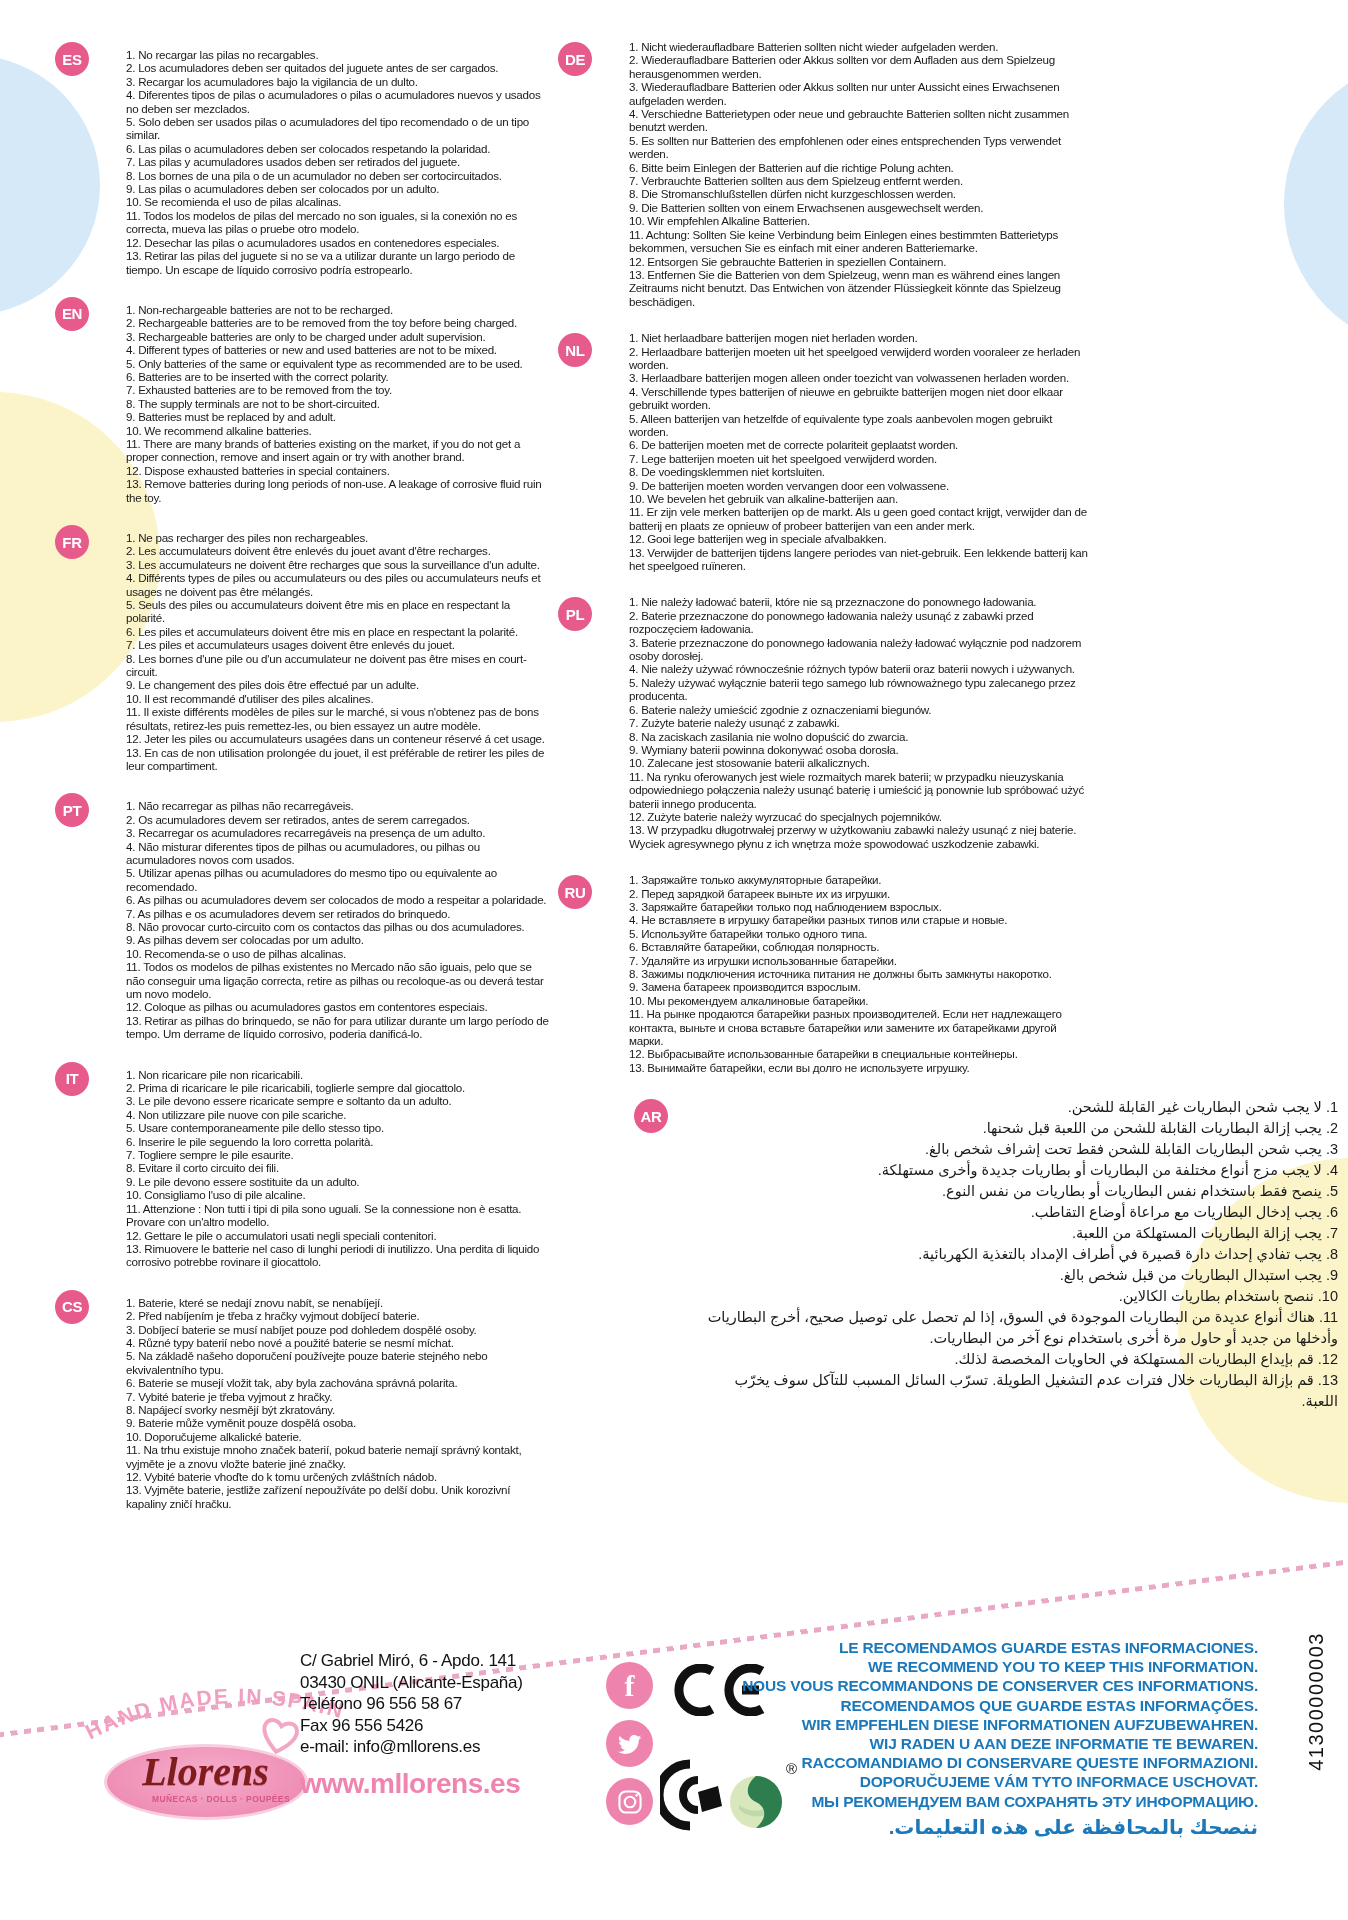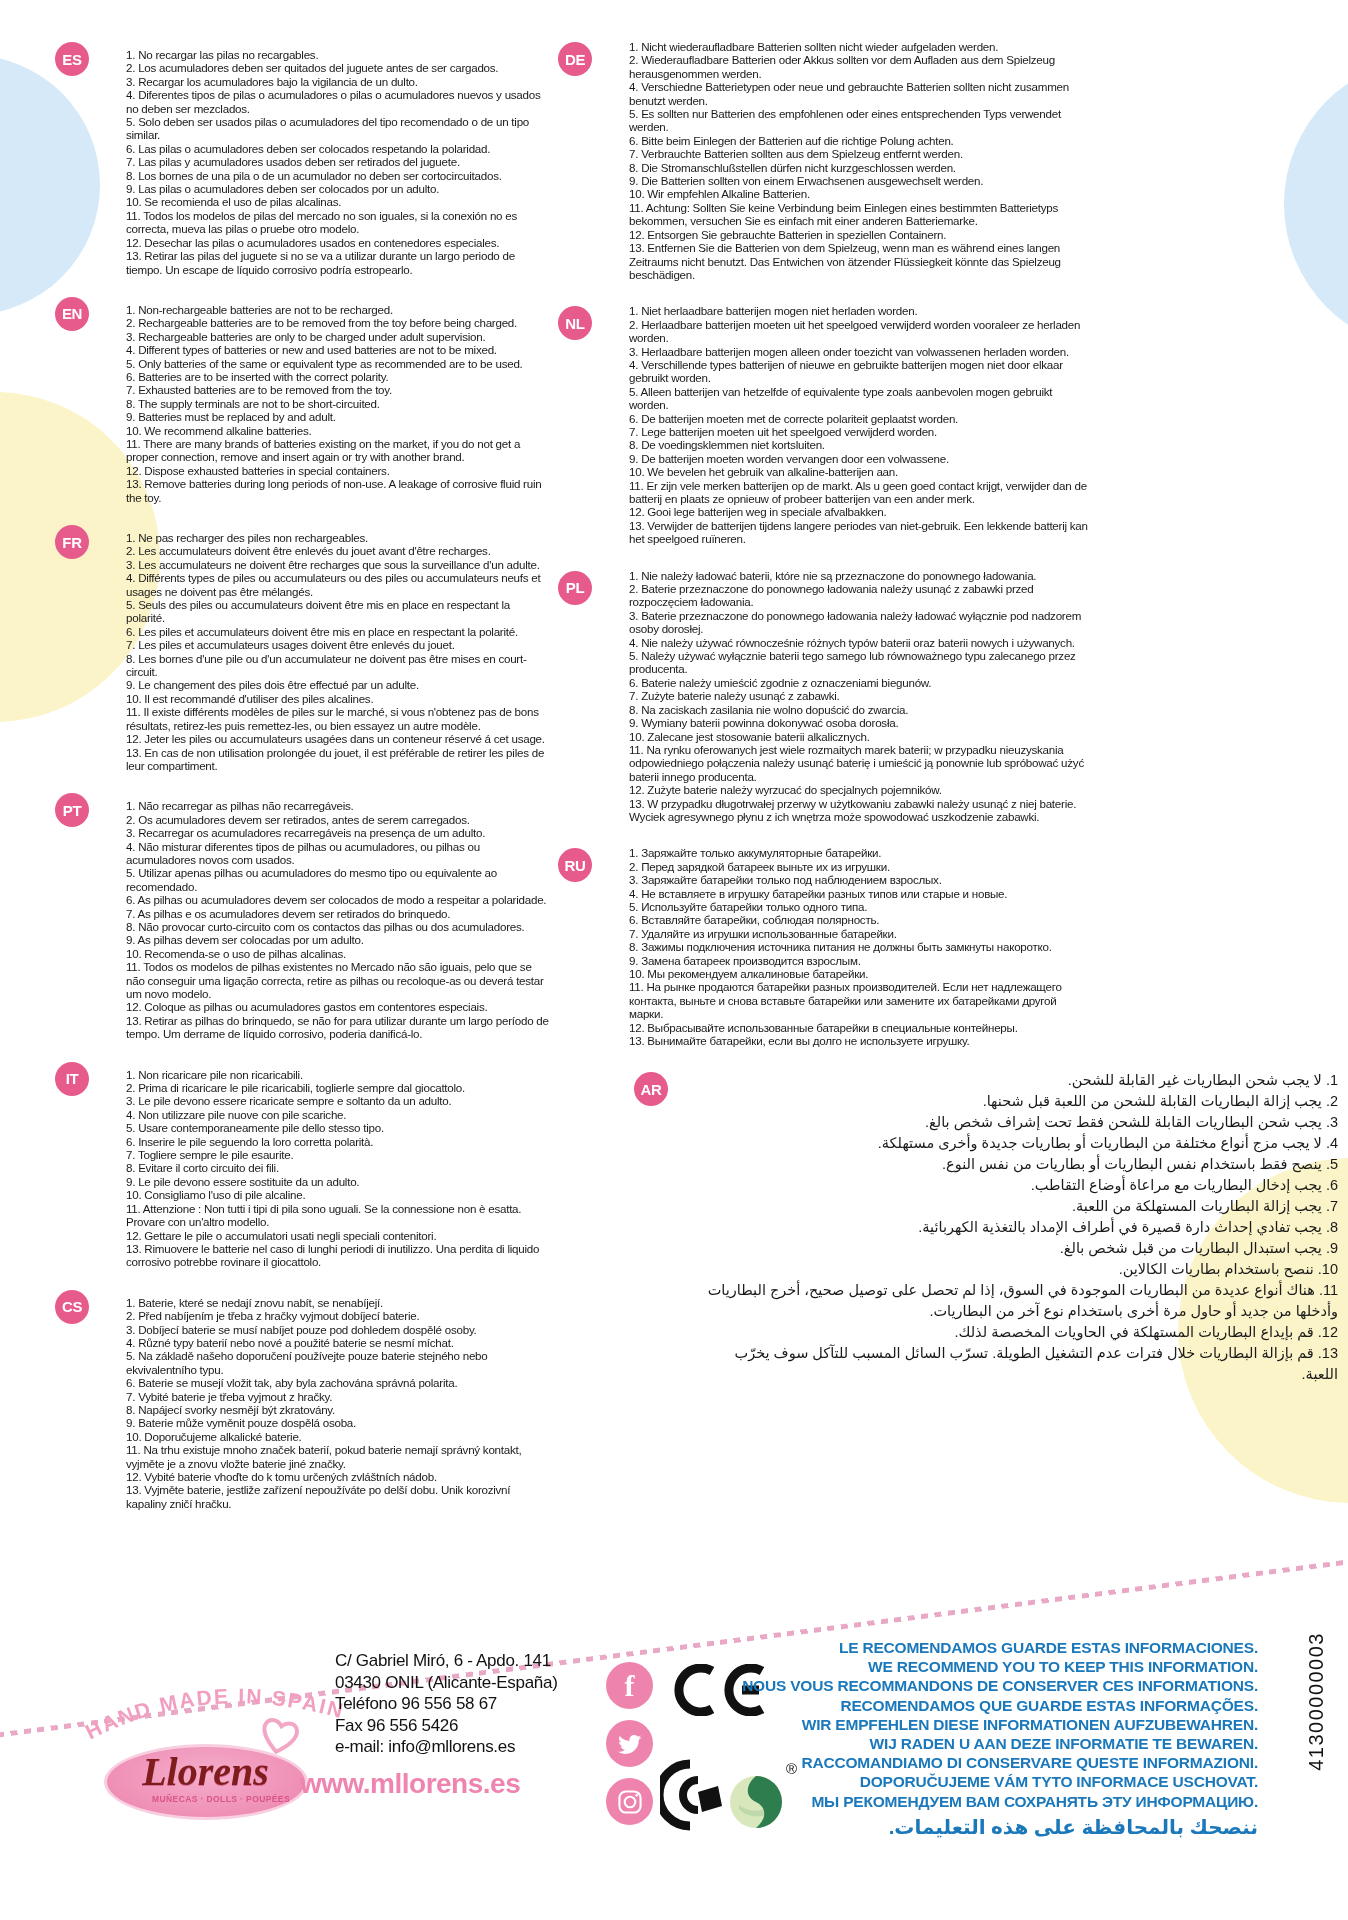--- a/index.html
+++ b/index.html
@@ -63,21 +63,21 @@
     font-style:italic;font-weight:bold;font-size:40px;text-align:center;
     text-shadow:0 1px 0 #d86a9b;
   }
   .logo-sub{
     position:absolute;left:118px;top:1794px;width:172px;z-index:3;text-align:right;
     color:#d9548b;font-size:8.5px;font-weight:bold;letter-spacing:0.4px;
   }
   .logo-heart{position:absolute;left:258px;top:1716px;z-index:3;transform:rotate(12deg);}
 
   .address{position:absolute;left:300px;top:1650px;z-index:2;}
-  .addr-line{font-size:17px;line-height:21.5px;letter-spacing:-0.3px;color:#111;margin-left:35px;}
+  .addr-line{font-size:17px;line-height:21.5px;letter-spacing:-0.3px;color:#111;}
   .website{
     position:absolute;left:300px;top:1768px;z-index:2;
     color:#ee84af;font-weight:bold;font-size:28px;letter-spacing:-0.5px;text-align:right;
   }
 
   .social{position:absolute;left:606px;top:1662px;z-index:2;display:flex;flex-direction:column;gap:11px;}
   .soc{
     width:47px;height:47px;border-radius:50%;background:#ee84ae;
     display:flex;align-items:center;justify-content:center;color:#fff;
   }
@@ -216,20 +216,21 @@
           <div class="item">13. Vyjměte baterie, jestliže zařízení nepoužíváte po delší dobu. Unik korozivní kapaliny zničí hračku.</div>
         </div>
       </div>
     </div>
   <div class="col" id="col-right">
       <div class="section">
         <div class="badge">DE</div>
         <div class="items">
           <div class="item">1. Nicht wiederaufladbare Batterien sollten nicht wieder aufgeladen werden.</div>
           <div class="item">2. Wiederaufladbare Batterien oder Akkus sollten vor dem Aufladen aus dem Spielzeug herausgenommen werden.</div>
+          <div class="item">3. Wiederaufladbare Batterien oder Akkus sollten nur unter Aussicht eines Erwachsenen aufgeladen werden.</div>
           <div class="item">4. Verschiedne Batterietypen oder neue und gebrauchte Batterien sollten nicht zusammen benutzt werden.</div>
           <div class="item">5. Es sollten nur Batterien des empfohlenen oder eines entsprechenden Typs verwendet werden.</div>
           <div class="item">6. Bitte beim Einlegen der Batterien auf die richtige Polung achten.</div>
           <div class="item">7. Verbrauchte Batterien sollten aus dem Spielzeug entfernt werden.</div>
           <div class="item">8. Die Stromanschlußstellen dürfen nicht kurzgeschlossen werden.</div>
           <div class="item">9. Die Batterien sollten von einem Erwachsenen ausgewechselt werden.</div>
           <div class="item">10. Wir empfehlen Alkaline Batterien.</div>
           <div class="item">11. Achtung: Sollten Sie keine Verbindung beim Einlegen eines bestimmten Batterietyps bekommen, versuchen Sie es einfach mit einer anderen Batteriemarke.</div>
           <div class="item">12. Entsorgen Sie gebrauchte Batterien in speziellen Containern.</div>
           <div class="item">13. Entfernen Sie die Batterien von dem Spielzeug, wenn man es während eines langen Zeitraums nicht benutzt. Das Entwichen von ätzender Flüssiegkeit könnte das Spielzeug beschädigen.</div>

